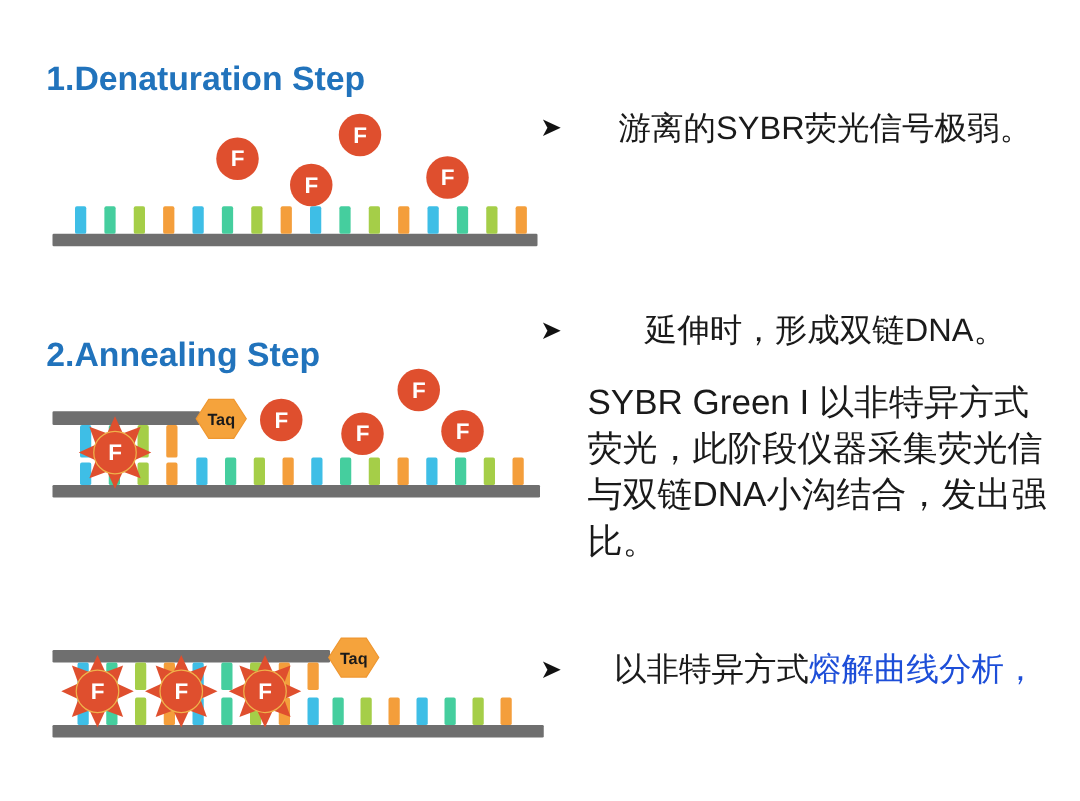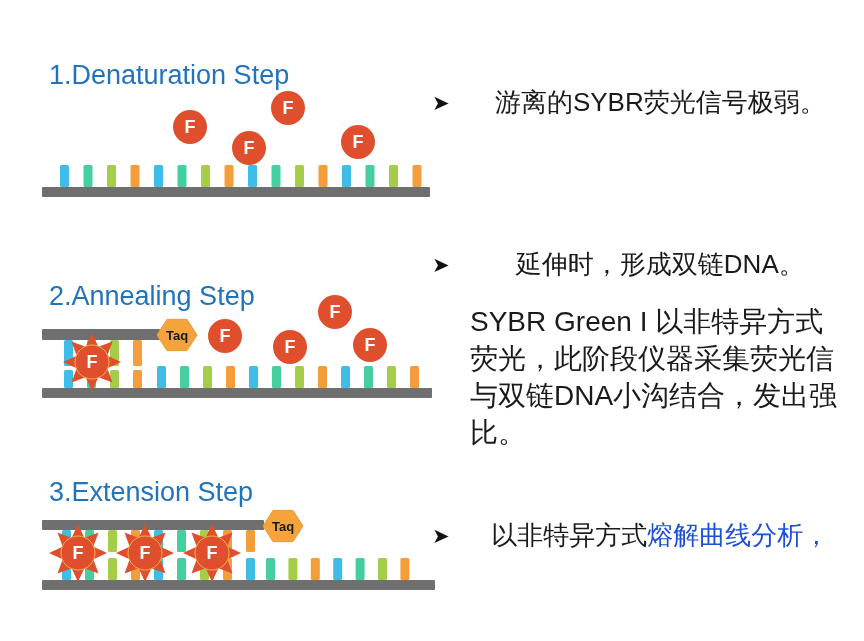--- a/index.html
+++ b/index.html
@@ -1,19 +1,19 @@
 <!DOCTYPE html>
 <html><head>
 <meta charset="utf-8">
 <style>
   html,body{margin:0;padding:0;background:#ffffff;}
   .page{position:relative;width:864px;height:641px;background:#ffffff;overflow:hidden;
         font-family:"Liberation Sans","DejaVu Sans",sans-serif;}
   svg#diagram{position:absolute;left:0;top:0;}
-  .sec-title{position:absolute;left:33px;margin:16px;font-size:27px;font-weight:normal;
+  .sec-title{position:absolute;left:33px;margin:4px;font-size:27px;font-weight:bold;
              color:#2173BC;letter-spacing:0px;white-space:nowrap;}
   #title-0{top:44px;}
   #title-1{top:265px;}
   #title-2{top:461px;}
   .note{position:absolute;left:432px;width:424px;display:flex;gap:15px;
         font-size:26px;line-height:37px;color:#1a1a1a;font-weight:500;}
   #note-0{top:84px;}
   #note-1{top:246px;}
   #note-2{top:517px;}
   .bullet{font-size:21px;line-height:37px;flex:0 0 auto;color:#111;}
@@ -180,21 +180,20 @@
         <polygon points="0,-29 -6,-16 6,-16" transform="translate(212,553) rotate(225)" fill="#DF4F2E"></polygon>
         <polygon points="0,-29 -6,-16 6,-16" transform="translate(212,553) rotate(270)" fill="#DF4F2E"></polygon>
         <polygon points="0,-29 -6,-16 6,-16" transform="translate(212,553) rotate(315)" fill="#DF4F2E"></polygon>
         <circle cx="212" cy="553" r="17" fill="#DF4F2E" stroke="#EFB24B" stroke-width="1"></circle>
         <text x="212" y="559" text-anchor="middle" font-size="18" font-weight="bold" fill="#ffffff">F</text>
       </g>
     </svg>
 
   <h2 class="sec-title" id="title-0">1.Denaturation Step</h2>
   <h2 class="sec-title" id="title-1">2.Annealing Step</h2>
-  <h2 class="sec-title" id="title-2">3.Extension Step</h2>
 
   <div class="note" id="note-0">
     <span class="bullet">➤</span>
     <div class="nlines">
         <div class="nline"><span>游离的SYBR荧光信号极弱。</span></div>
       </div>
   </div>
 
   <div class="note" id="note-1">
     <span class="bullet">➤</span>

